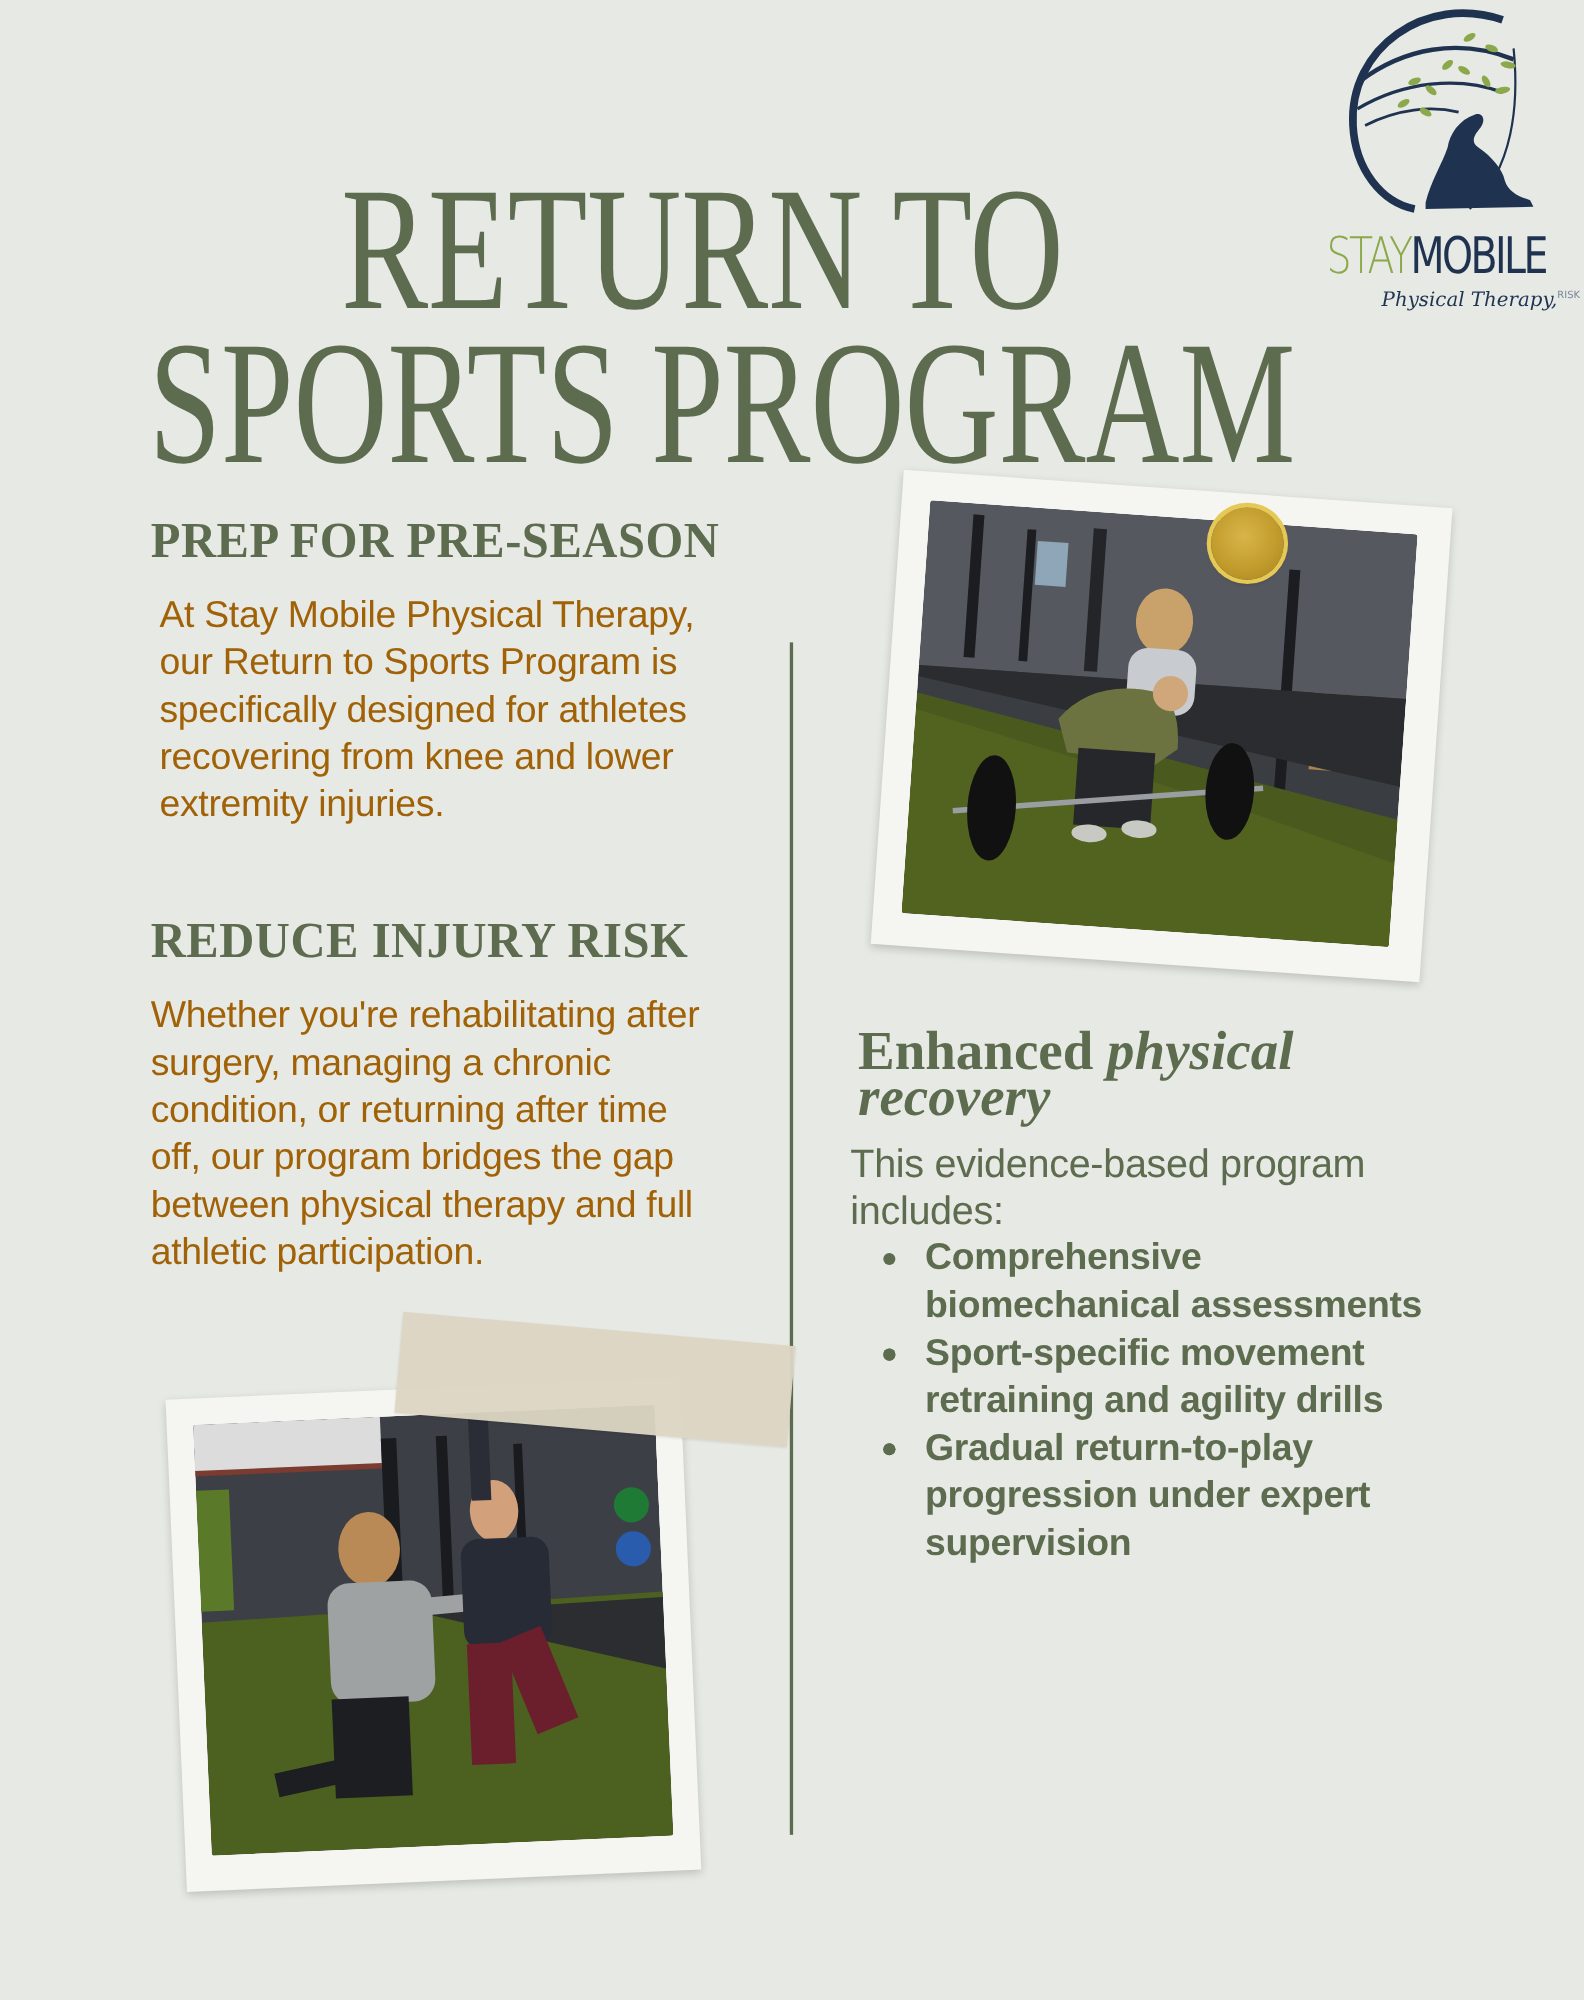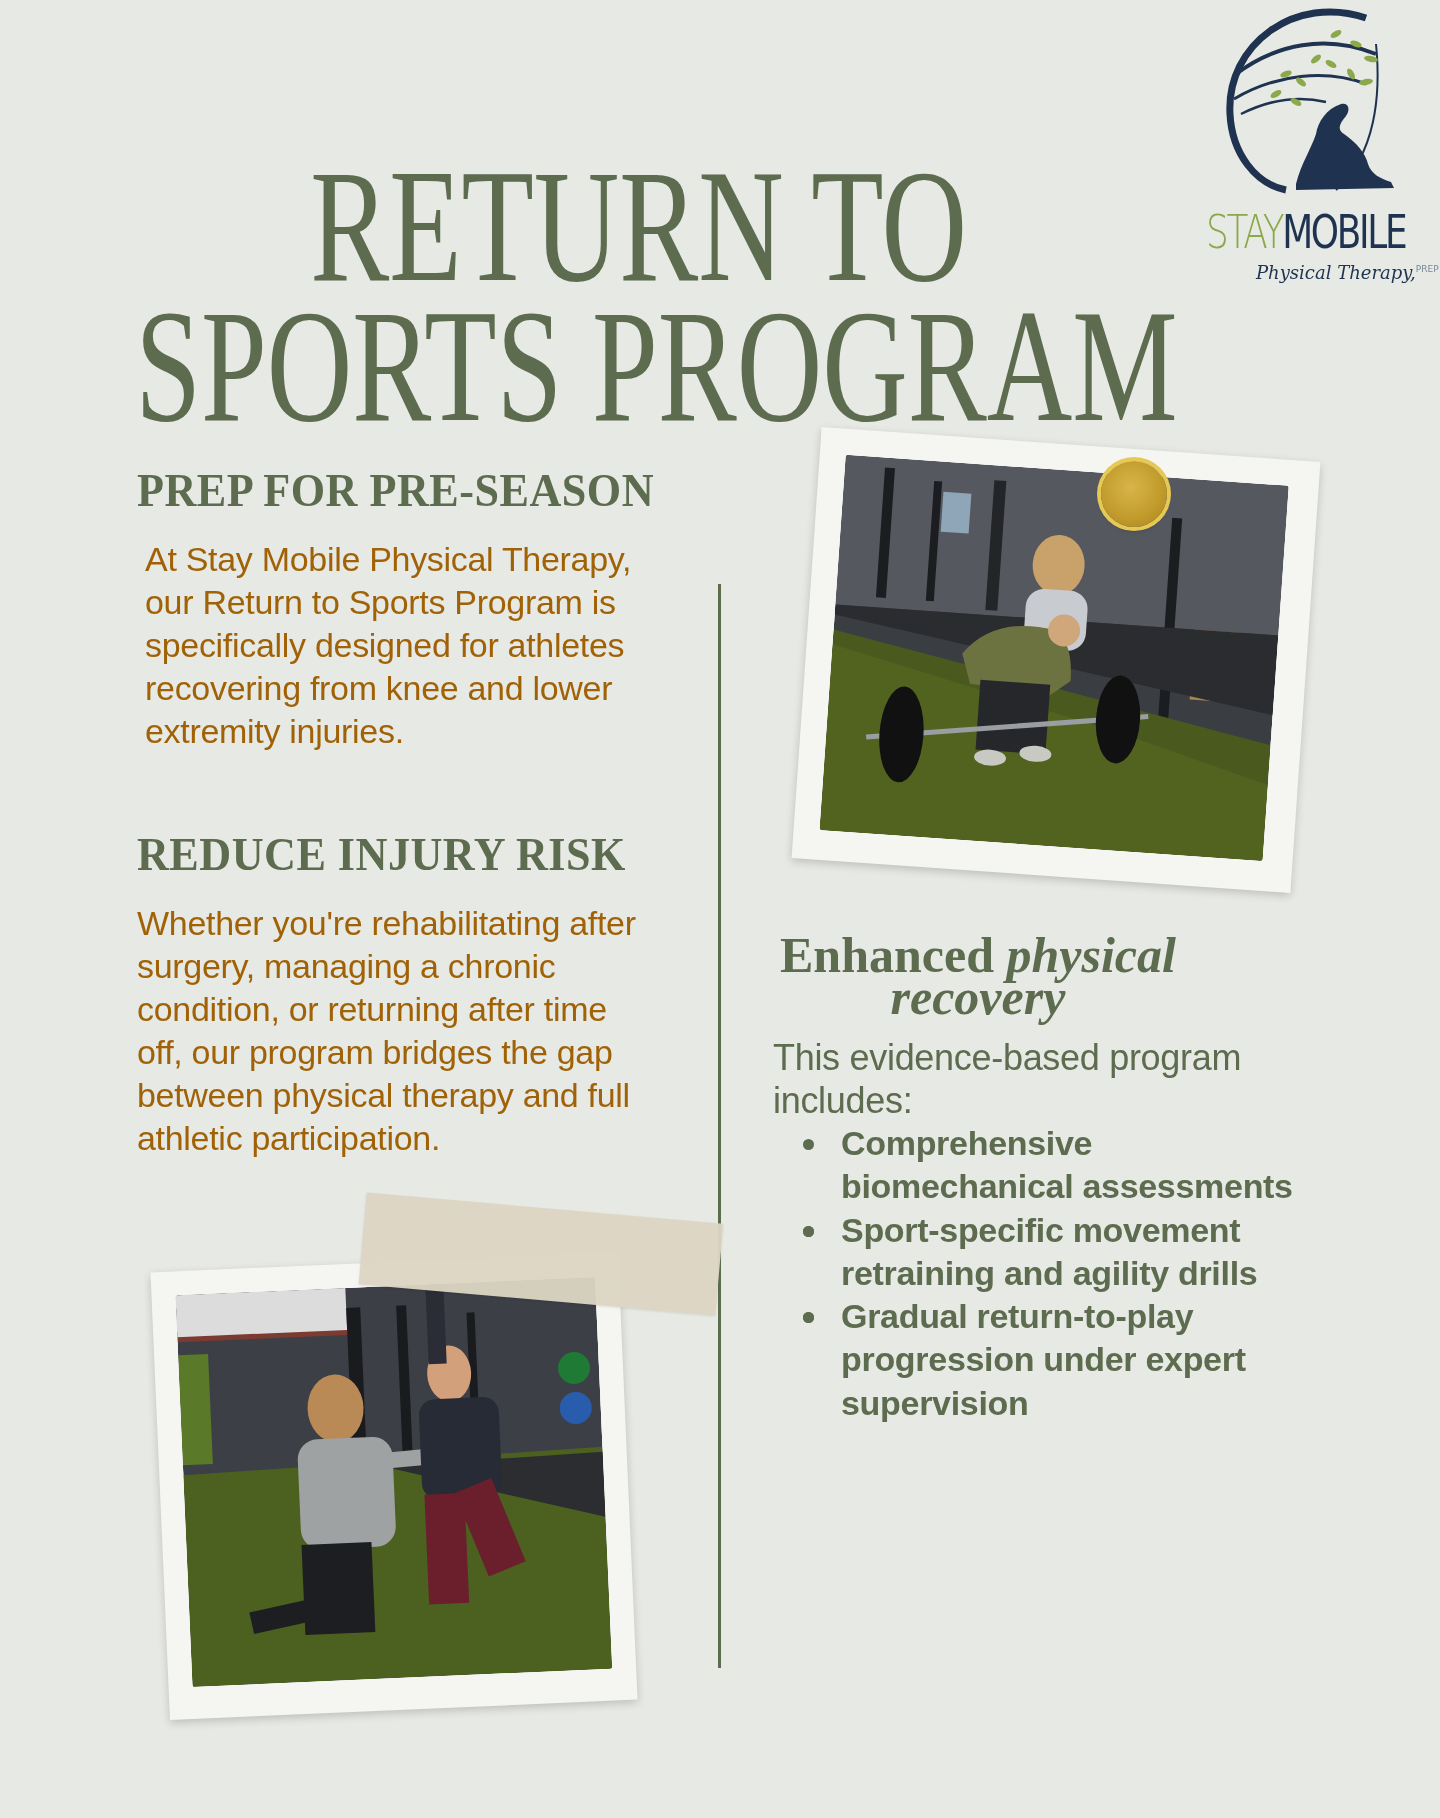--- a/index.html
+++ b/index.html
@@ -28,21 +28,21 @@
   .divider { position: absolute; left: 718px; top: 584px; width: 3px; height: 1084px; background: #5d6b4f; }
 
   
   .polaroid { position: absolute; background: #f5f5f1; box-shadow: 0 3px 8px rgba(0,0,0,0.18); }
   .photo { position: absolute; overflow: hidden; border-radius: 3px; }
 
   .pin { position: absolute; width: 66px; height: 66px; border-radius: 50%; background: radial-gradient(circle at 45% 40%, #d8b54a 0%, #c29c2c 55%, #a7831c 100%); box-shadow: 0 0 0 4px #e6c955, 0 3px 5px rgba(0,0,0,0.35); }
   .tape { position: absolute; background: #ddd6c4; opacity: 0.95; box-shadow: 0 1px 3px rgba(0,0,0,0.1); }
 
   
-  .h-enh { position: absolute; left: 780px; top: 934px; font-family: "Liberation Serif", serif; color: #5d6b4f; font-size: 50px; line-height: 42px; text-align: center; }
+  .h-enh { position: absolute; left: 780px; top: 934px; font-family: "Liberation Serif", serif; color: #5d6b4f; font-size: 50px; line-height: 42px; }
   .h-enh i { font-style: italic; }
   .intro { position: absolute; left: 773px; top: 1036px; width: 520px; font-size: 36px; line-height: 43px; color: #5d6b4f; letter-spacing: -0.3px; }
   .bullets { position: absolute; left: 800px; top: 1122px; width: 520px; list-style: none; font-weight: bold; }
   .bullets li { position: relative; padding-left: 41px; font-size: 34px; line-height: 43.3px; color: #5d6b4f; letter-spacing: -0.3px; }
   .bullets li .dot { position: absolute; left: 3px; top: 17px; width: 11px; height: 11px; border-radius: 50%; background: #5d6b4f; }
 </style>
 </head>
 <body>
 
 <div class="logo">
@@ -64,21 +64,21 @@
       <ellipse cx="85" cy="78" rx="6" ry="3" transform="rotate(40 85 78)"></ellipse>
       <ellipse cx="60" cy="90" rx="6" ry="3" transform="rotate(-30 60 90)"></ellipse>
       <ellipse cx="80" cy="98" rx="6" ry="3" transform="rotate(30 80 98)"></ellipse>
     </g>
     <path d="M80 180 C 85 160, 95 145, 100 130 C 102 118, 110 105, 125 100 C 132 98, 135 105, 130 112 C 125 118, 120 125, 128 130 C 140 138, 150 150, 152 160 C 155 170, 165 175, 175 178 L 178 184 L 80 186 Z" fill="#1f3350"></path>
   </svg>
   <div class="logo-word">
     <span class="logo-stay">STAY</span><span class="logo-mobile">MOBILE</span>
   </div>
   <div class="logo-sub">
-    <span>Physical Therapy,</span><span class="logo-pllc">PREP</span>
+    <span>Physical Therapy,</span><span class="logo-pllc">RISK</span>
   </div>
 </div>
 
 <h1 class="title">
   <span class="title-line l1">RETURN TO</span>
   <span class="title-line l2">SPORTS PROGRAM</span>
 </h1>
 
 <h2 class="h-sec" style="left:137px; top:464px;">PREP FOR PRE-SEASON</h2>
 <p class="p-body" style="left:145px; top:538px; width:540px;">At Stay Mobile Physical Therapy, our Return to Sports Program is specifically designed for athletes recovering from knee and lower extremity injuries.</p>

